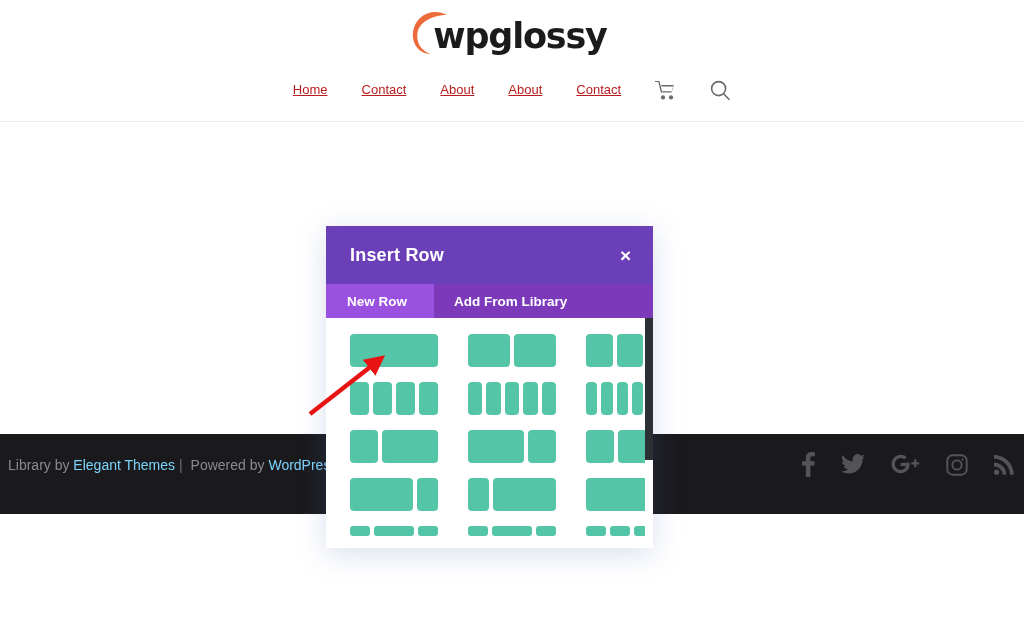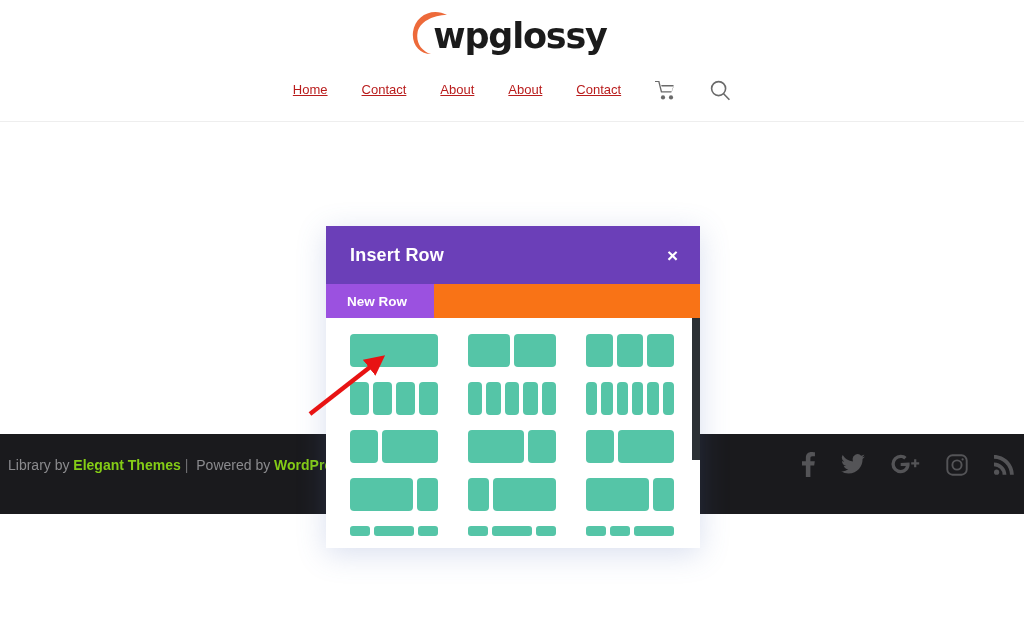--- a/index.html
+++ b/index.html
@@ -69,45 +69,45 @@
   
   .footer-band {
     position:absolute; left:0; top:312px; width:1024px; height:80px;
     background:#1a1a1d;
     display:flex; align-items:center;
   }
   .footer-text {
     position:absolute; left:8px; top:23px;
     font-size:14px; color:#8b8b8e; white-space:nowrap;
   }
-  .footer-text b { color:#84cc16; font-weight:bold; }
+  .footer-text b { color:#7dd3fc; font-weight:normal; }
   .footer-text .sep { color:#6d6d70; padding:0 4px; }
   .footer-social {
     position:absolute; right:10px; top:18px;
     display:flex; align-items:center; gap:26px;
     color:#545457;
   }
   .footer-social .soc { cursor:pointer; display:flex; align-items:center; }
 
   
   .modal {
-    position:absolute; left:326px; top:226px; width:374px; height:322px;
+    position:absolute; left:326px; top:226px; width:327px; height:322px;
     z-index:20;
     box-shadow:0 6px 28px rgba(80,110,180,.22);
     background:#ffffff;
   }
   .modal-header {
     height:58px; background:#6b3fb8;
     display:flex; align-items:center; justify-content:space-between;
     padding:0 22px 0 24px;
   }
   .modal-title { color:#ffffff; font-size:18px; font-weight:bold; letter-spacing:.2px; }
   .modal-close { color:#ffffff; font-size:19px; line-height:1; cursor:pointer; font-weight:bold; }
 
-  .modal-tabs { height:34px; display:flex; background:#f97316; }
+  .modal-tabs { height:34px; display:flex; background:#1d4ed8; }
   .tab {
     font-size:13.5px; font-weight:bold; color:#ffffff;
     display:flex; align-items:center; cursor:pointer;
     background:#7c3aba;
   }
   .tab.tab-new { width:108px; justify-content:flex-start; padding-left:21px; background:#9b51e0; }
   .tab.tab-lib { flex:1; padding-left:20px; }
 
   .modal-body {
     position:relative; height:230px; background:#ffffff;
@@ -231,20 +231,21 @@
 
 <div class="modal">
 
   <div class="modal-header">
     <span class="modal-title">Insert Row</span>
     <span class="modal-close">×</span>
   </div>
 
   <div class="modal-tabs">
     <div class="tab tab-new">New Row</div>
+    <div class="tab tab-lib">Add From Library</div>
   </div>
 
   <div class="modal-body">
     <div class="layout-grid" id="layout-grid">
         <div class="layout-row">
           <div class="layout-opt">
             <span style="flex: 1 1 0px; background: rgb(85, 197, 167);"></span>
           </div>
           <div class="layout-opt">
             <span style="flex: 0.5 1 0px; background: rgb(85, 197, 167);"></span>

